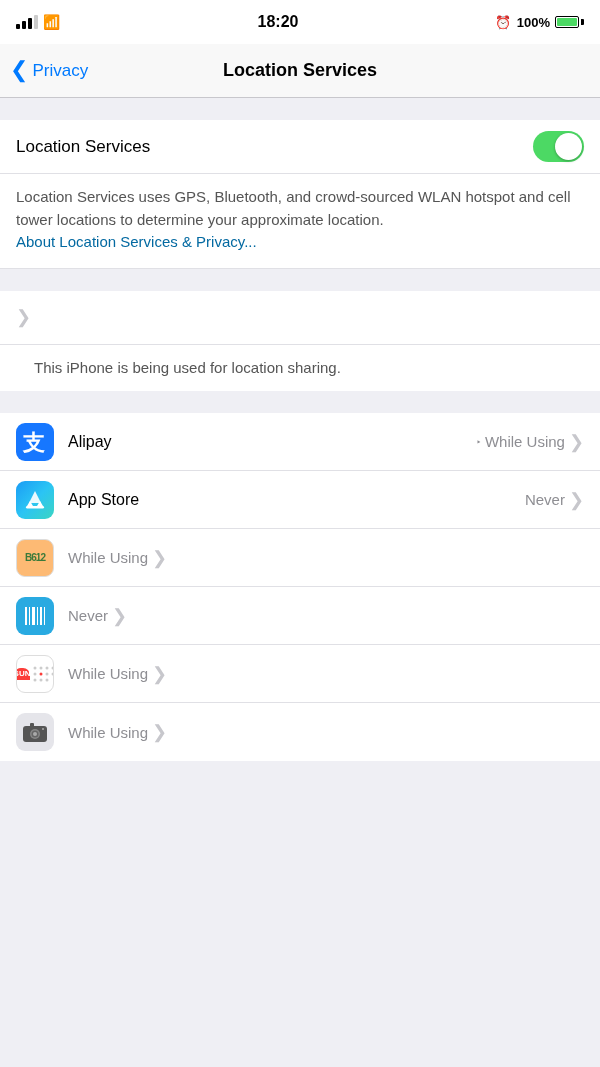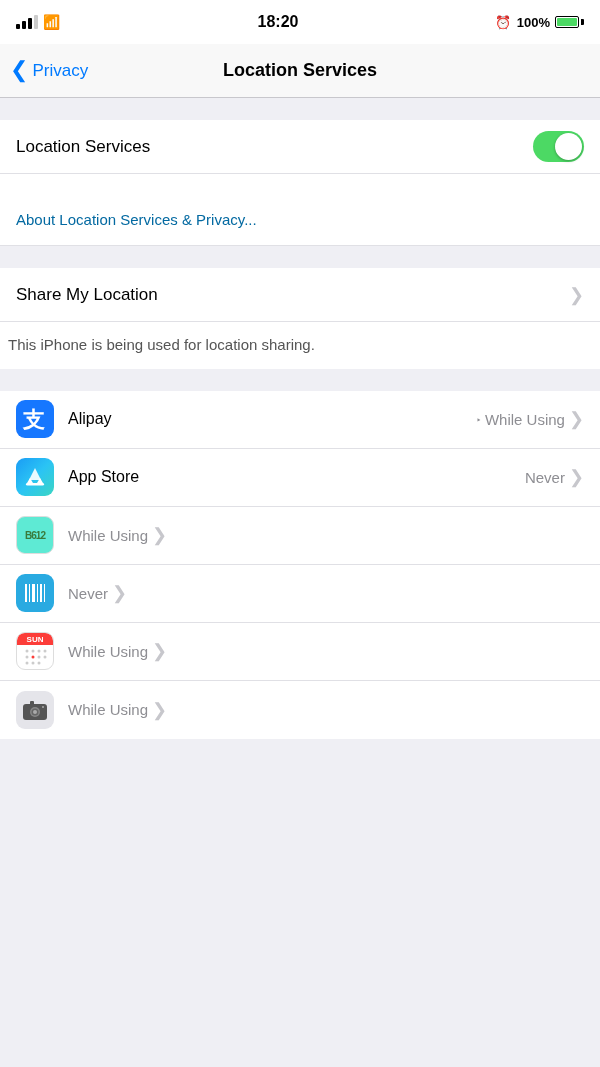--- a/index.html
+++ b/index.html
@@ -163,21 +163,21 @@
       font-weight: 400;
     }
     .chevron-right {
       color: #c7c7cc;
       font-size: 18px;
     }
 
     
     .notice-block {
       background: #fff;
-      padding: 12px 8px;
+      padding: 12px 34px;
       font-size: 15px;
       color: #555;
       line-height: 1.5;
     }
 
     
     .app-section {
       background: #fff;
       margin-top: 22px;
     }
@@ -222,37 +222,37 @@
       font-size: 22px;
       font-weight: bold;
     }
     
     .appstore-icon {
       background: linear-gradient(135deg, #1a9cf5 0%, #2bc4f4 50%, #3bd5c3 100%);
       color: #fff;
     }
     
     .b612-icon {
-      background: #5eead4;
+      background: #fdba74;
       border: 1px solid #ddd;
       color: #3a7a3a;
       font-size: 11px;
       font-weight: bold;
       letter-spacing: -1px;
     }
     
     .baicizhan-icon {
       background: #29aae1;
       color: #fff;
     }
     
     .calendar-icon {
       background: #fff;
       border: 1px solid #ddd;
-      flex-direction: column;
+      flex-direction: row;
       font-size: 10px;
     }
     .calendar-top {
       background: #fc3d39;
       width: 100%;
       height: 12px;
       display: flex;
       align-items: center;
       justify-content: center;
       color: #fff;
@@ -318,28 +318,28 @@
 <div class="section-gap"></div>
 
 <div class="settings-row">
   <span class="row-label">Location Services</span>
   <div class="toggle">
     <div class="toggle-knob"></div>
   </div>
 </div>
 
 <div class="description-block">
+  <span>Location Services uses GPS, Bluetooth, and crowd-sourced WLAN hotspot and cell tower locations to determine your approximate location.</span>
   <br>
   <a class="description-link" href="#">About Location Services &amp; Privacy...</a>
 </div>
 
 <div class="section-gap"></div>
 
 <div class="share-row">
-  <span class="share-label">Share My Location</span>
   <span class="chevron-right">❯</span>
 </div>
 
 <div class="notice-block">
   <span>This iPhone is being used for location sharing.</span>
 </div>
 
 <div class="app-section">
 
   <div class="app-row">

